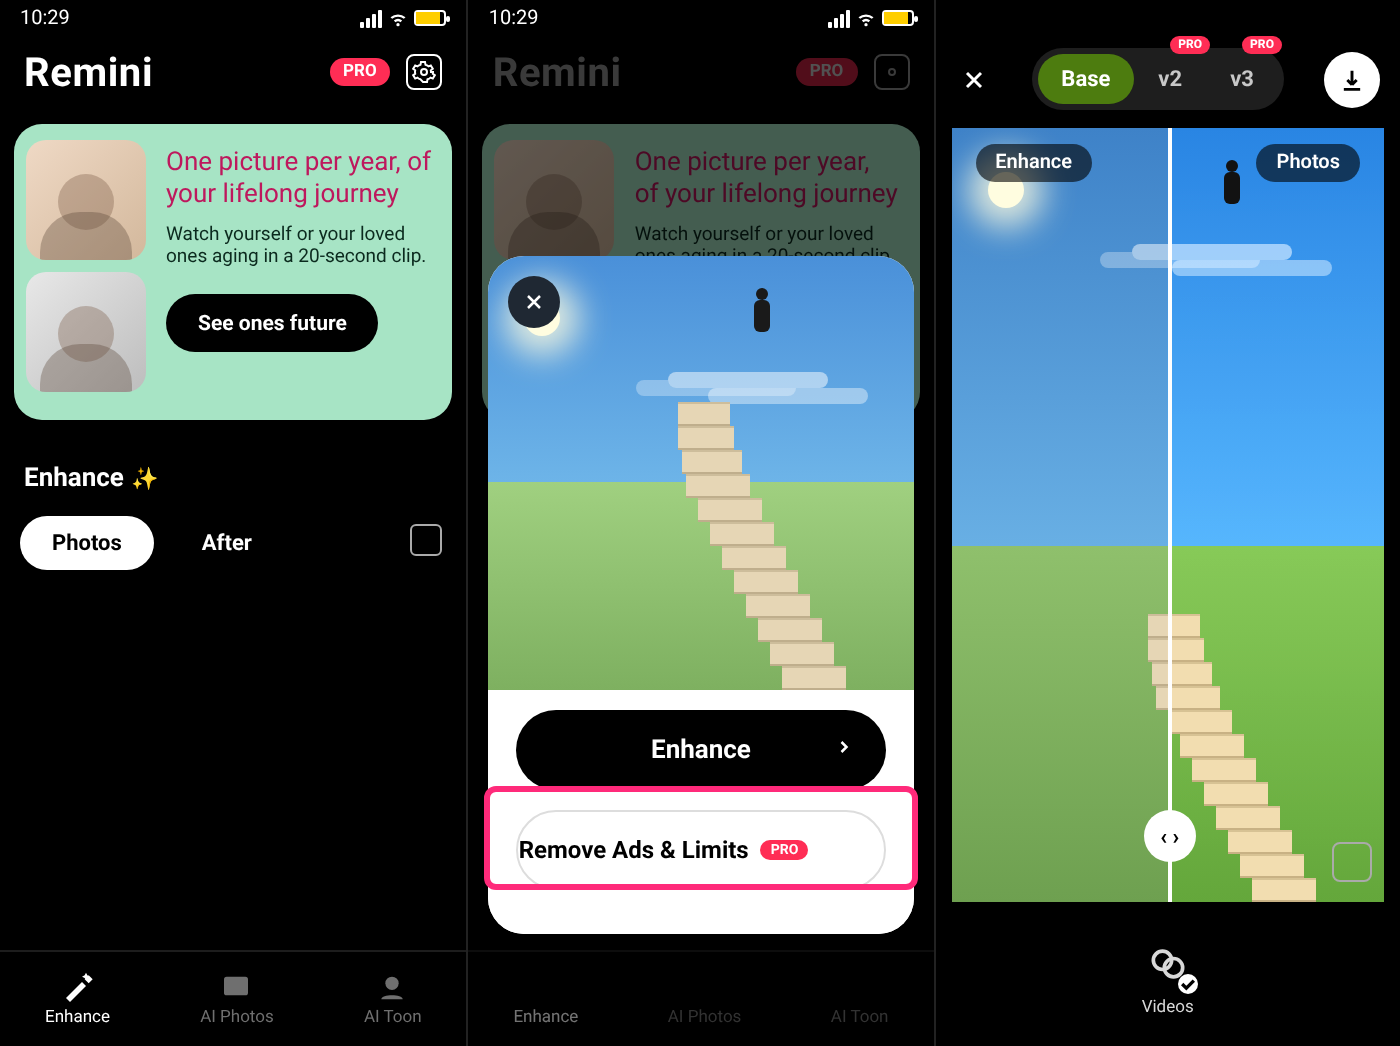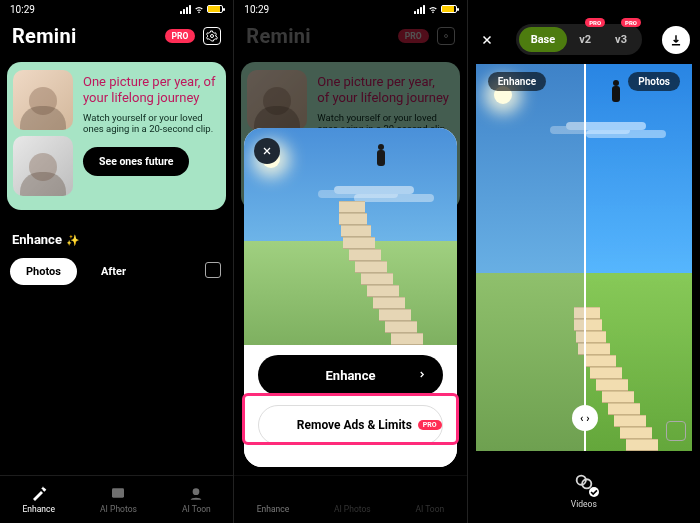--- a/index.html
+++ b/index.html
@@ -67,21 +67,21 @@
   .stairs{position:absolute;right:34px;bottom:0;width:90px;height:100%}
   .person{position:absolute;right:72px;top:22px;width:8px;height:16px;background:#1a1a1a;border-radius:3px}
   .person::before{content:"";position:absolute;left:1px;top:-6px;width:6px;height:6px;background:#1a1a1a;border-radius:50%}
   .step{position:absolute;background:#e6d6b5;border-top:1px solid #cdbd9b;border-bottom:1px solid #bfae8c}
   .close-circ{position:absolute;left:10px;top:10px;width:26px;height:26px;background:#1f2833;border-radius:50%;display:flex;align-items:center;justify-content:center;color:#fff}
   .close-circ svg{width:12px;height:12px}
   .modal-actions{height:122px;background:#fff;padding:10px 14px 12px;display:flex;flex-direction:column;gap:10px}
   .enhance-btn{position:relative;background:#000;color:#fff;border:none;border-radius:999px;height:40px;font-size:13px;font-weight:700;display:flex;align-items:center;justify-content:center}
   .enhance-btn .chev{position:absolute;right:16px;top:50%;transform:translateY(-50%)}
   .highlight{position:absolute;left:8px;right:8px;top:calc(100% - 130px);height:52px;border:3px solid #ff2a7a;border-radius:6px;pointer-events:none}
-  .remove-btn{background:#fff;color:#000;border:1px solid #ddd;border-radius:999px;height:40px;display:flex;align-items:center;justify-content:flex-end;font-size:12px;font-weight:700;gap:6px}
+  .remove-btn{background:#fff;color:#000;border:1px solid #ddd;border-radius:999px;height:40px;display:flex;align-items:center;justify-content:flex-start;font-size:12px;font-weight:700;gap:6px}
 
   
   .s3-top{position:absolute;top:24px;left:0;right:0;display:flex;align-items:center;justify-content:space-between;padding:0 10px}
   .close-x{width:18px;height:18px;color:#fff;display:flex;align-items:center;justify-content:center}
   .close-x svg{width:14px;height:14px}
   .segment{display:flex;background:#1e1e1e;border-radius:999px;padding:3px;gap:0}
   .seg{padding:6px 12px;border-radius:999px;font-size:11px;font-weight:700;color:#c8c8c8;position:relative}
   .seg.active{background:#4d7c0f;color:#fff}
   .seg .mini-pro{position:absolute;top:-9px;right:-2px;background:#ff2d55;color:#fff;font-size:6px;font-weight:800;padding:1px 4px;border-radius:6px}
   .dlbtn{width:28px;height:28px;background:#fff;border-radius:50%;display:flex;align-items:center;justify-content:center}

